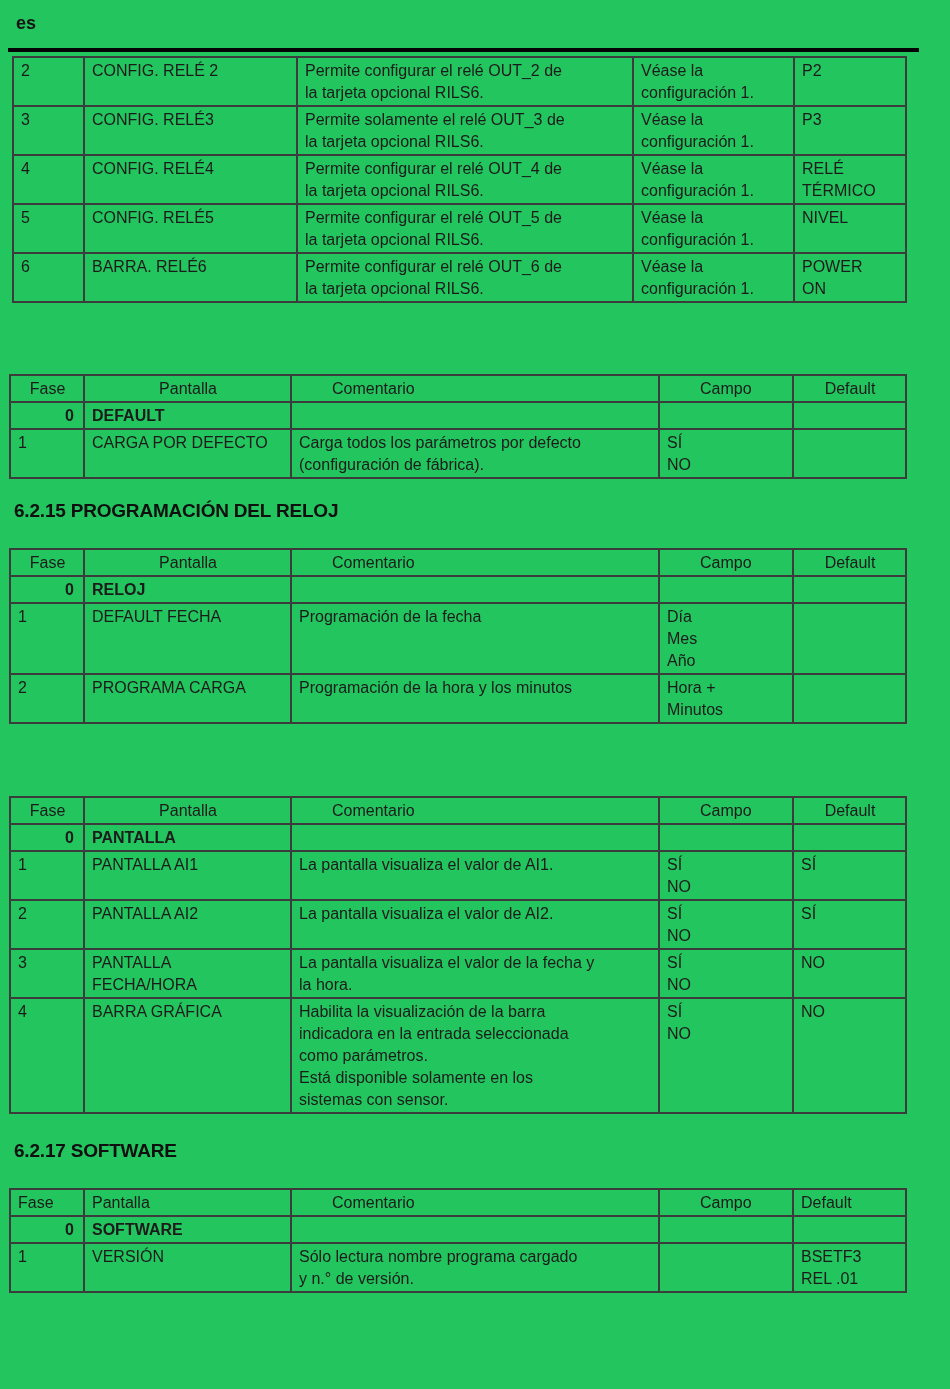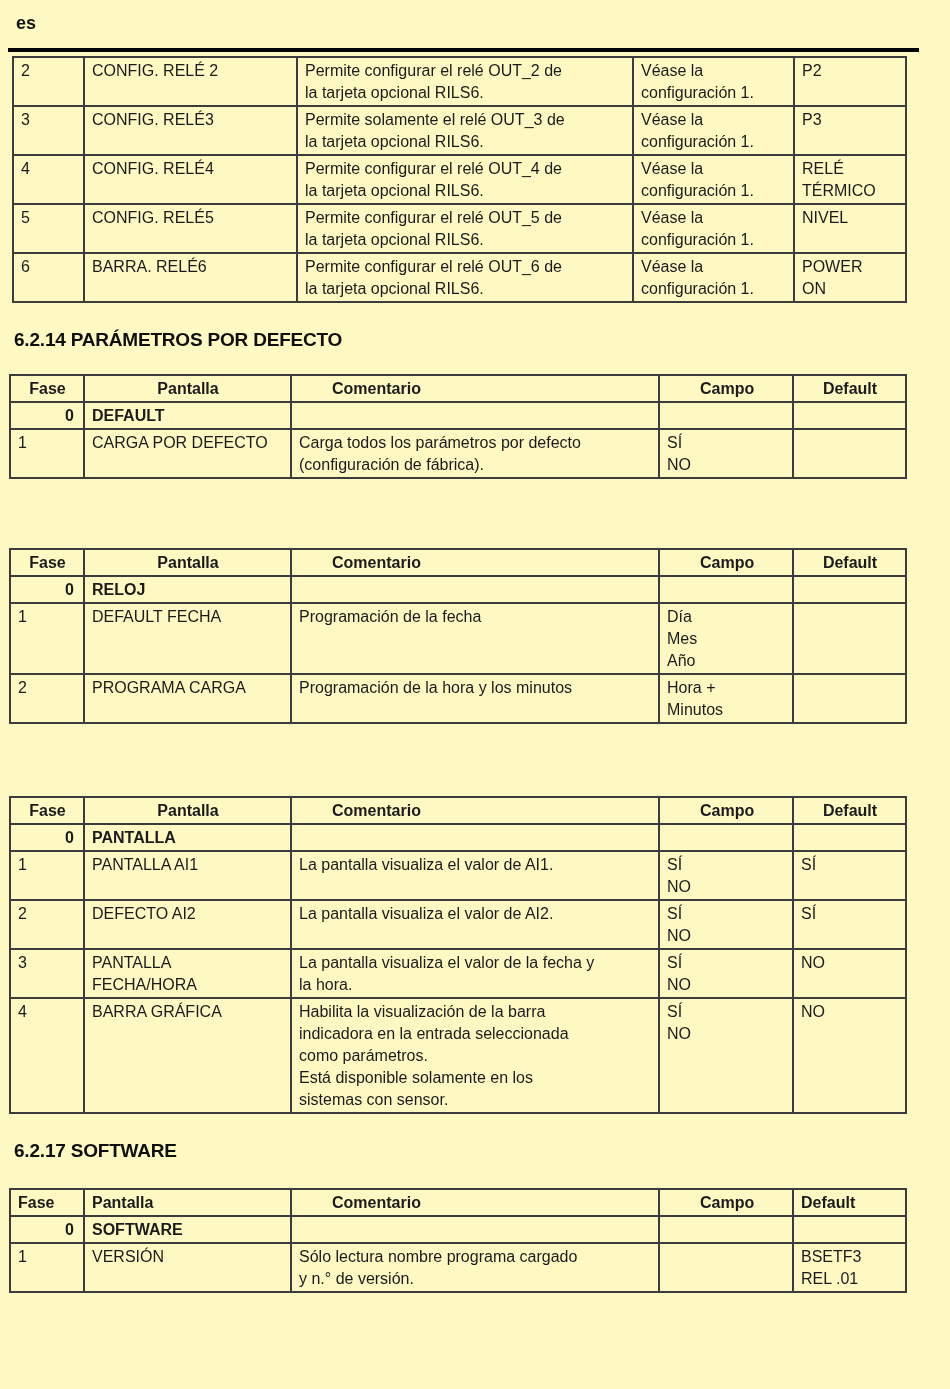--- a/index.html
+++ b/index.html
@@ -1,19 +1,19 @@
 <!DOCTYPE html>
 <html lang="es"><head>
 <meta charset="utf-8">
 <style>
   html,body{margin:0;padding:0;background:#fff;}
   .page{
     position:relative;
     width:950px;height:1389px;
-    background:#fef9c3;
+    background:#22c55e;
     font-family:"Liberation Sans","DejaVu Sans",sans-serif;
     color:#1b1b1b;
     overflow:hidden;
   }
   .lang{
     position:absolute;left:16px;top:13px;
     font-size:18px;font-weight:700;color:#141414;
   }
   .top-rule{
     position:absolute;left:8px;top:48px;
@@ -31,21 +31,21 @@
     font-size:16px;line-height:22px;color:#1b1b1b;
   }
   table.doc td, table.doc th{
     border:2px solid #3c3c3c;
     vertical-align:top;
     padding:2px 6px 1px 7px;
     white-space:pre-line;
     overflow:hidden;
     font-weight:400;
   }
-  table.doc th{font-weight:700;text-align:center;}
+  table.doc th{font-weight:400;text-align:center;}
   table.doc th.h-comentario, table.doc th.h-campo{text-align:left;padding-left:40px;}
   table.doc.hdr-left th{text-align:left;}
   tr.menu-row td{font-weight:700;}
   tr.menu-row td.c-fase{text-align:right;padding-right:9px;}
   
   .t1 col:nth-child(1){width:71px}.t1 col:nth-child(2){width:213px}
   .t1 col:nth-child(3){width:336px}.t1 col:nth-child(4){width:161px}
   .t1 col:nth-child(5){width:112px}
   .tstd col:nth-child(1){width:74px}.tstd col:nth-child(2){width:207px}
   .tstd col:nth-child(3){width:368px}.tstd col:nth-child(4){width:134px}
@@ -117,21 +117,20 @@
 la tarjeta opcional RILS6.</td>
           <td class="c-campo">Véase la
 configuración 1.</td>
           <td class="c-default">POWER
 ON</td>
         </tr>
 
     </tbody>
   </table>
 
-  <div class="sec-title" style="top:329px;">6.2.14 PARÁMETROS POR DEFECTO</div>
   <table class="doc tstd" style="left:9px;top:374px;width:896px;">
     <colgroup>
         <col>
         <col>
         <col>
         <col>
         <col>
       </colgroup>
     <thead>
       <tr>
@@ -158,20 +157,21 @@
           <td class="c-comentario">Carga todos los parámetros por defecto
 (configuración de fábrica).</td>
           <td class="c-campo">SÍ
 NO</td>
           <td class="c-default"></td>
         </tr>
 
     </tbody>
   </table>
 
+  <div class="sec-title" style="top:500px;">6.2.15 PROGRAMACIÓN DEL RELOJ</div>
   <table class="doc tstd" style="left:9px;top:548px;width:896px;">
     <colgroup>
         <col>
         <col>
         <col>
         <col>
         <col>
       </colgroup>
     <thead>
       <tr>
@@ -245,21 +245,21 @@
           <td class="c-fase">1</td>
           <td class="c-pantalla">PANTALLA AI1</td>
           <td class="c-comentario">La pantalla visualiza el valor de AI1.</td>
           <td class="c-campo">SÍ
 NO</td>
           <td class="c-default">SÍ</td>
         </tr>
 
         <tr>
           <td class="c-fase">2</td>
-          <td class="c-pantalla">DEFECTO AI2</td>
+          <td class="c-pantalla">PANTALLA AI2</td>
           <td class="c-comentario">La pantalla visualiza el valor de AI2.</td>
           <td class="c-campo">SÍ
 NO</td>
           <td class="c-default">SÍ</td>
         </tr>
 
         <tr>
           <td class="c-fase">3</td>
           <td class="c-pantalla">PANTALLA
 FECHA/HORA</td>

